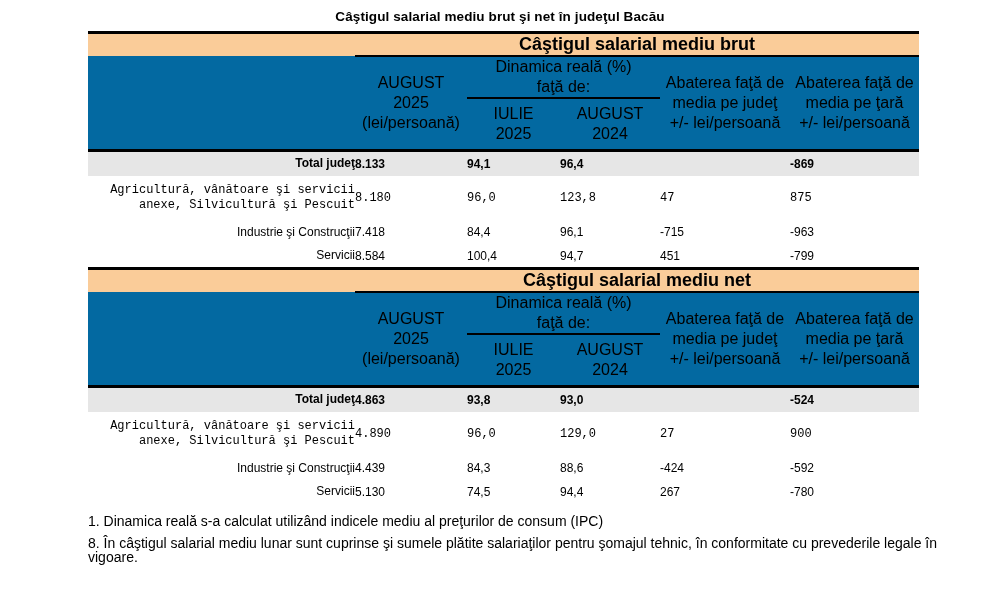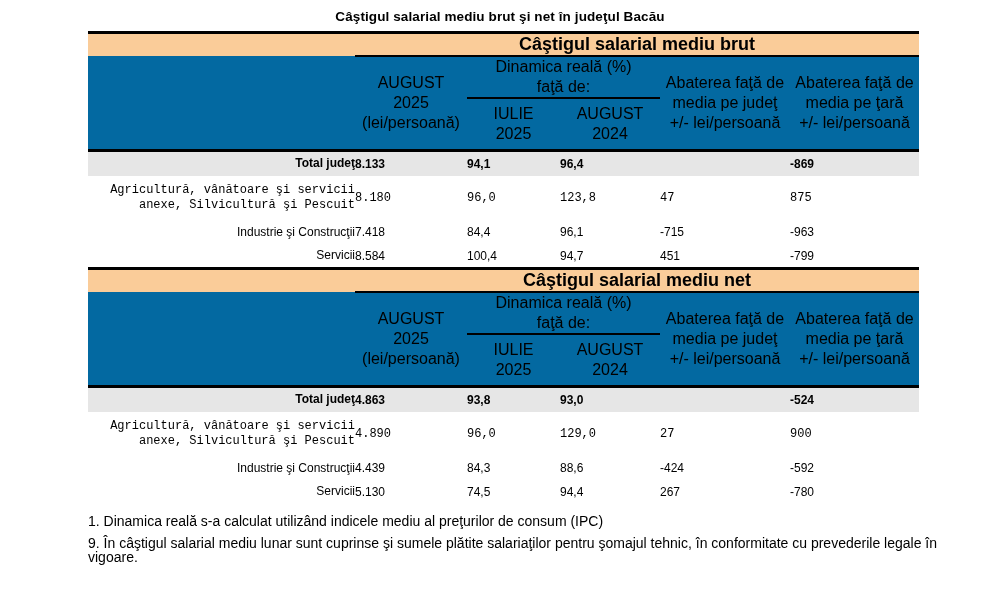--- a/index.html
+++ b/index.html
@@ -201,16 +201,16 @@
         <td class="num">267</td>
         <td class="num">-780</td>
       </tr>
     </tbody>
       </table>
 
   </div>
 
   <div class="footnotes">
     <p>1. Dinamica reală s-a calculat utilizând indicele mediu al preţurilor de consum (IPC)</p>
-    <p>9. În câştigul salarial mediu lunar sunt cuprinse şi sumele plătite salariaţilor pentru şomajul tehnic, în conformitate cu prevederile legale în vigoare.</p>
+    <p>8. În câştigul salarial mediu lunar sunt cuprinse şi sumele plătite salariaţilor pentru şomajul tehnic, în conformitate cu prevederile legale în vigoare.</p>
   </div>
 
 </div>
 
 </body></html>

